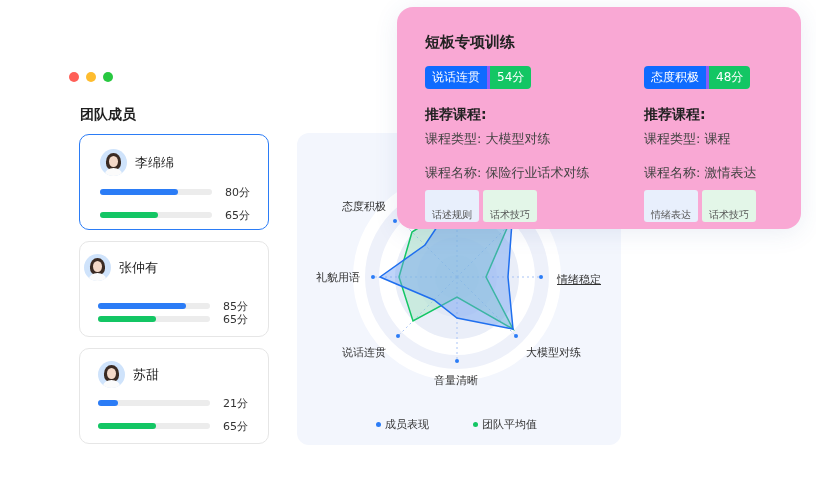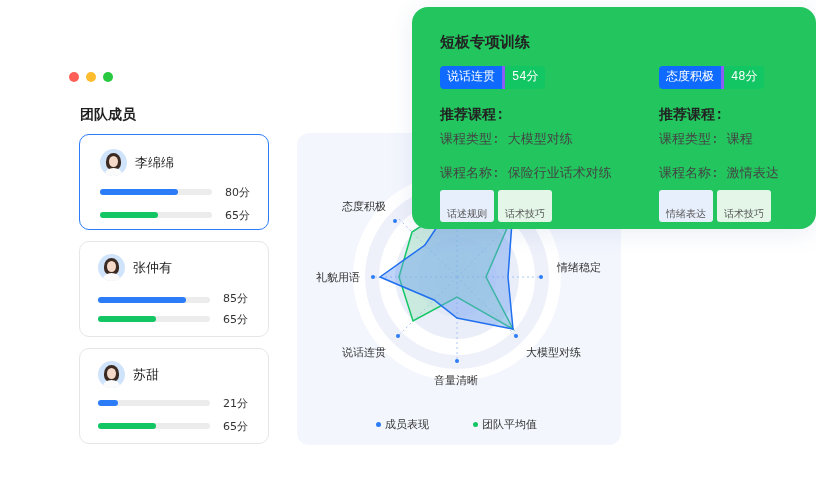--- a/index.html
+++ b/index.html
@@ -27,24 +27,23 @@
   .bar-fill { position: absolute; left: 0; top: 0; height: 6px; border-radius: 3px; }
   .bar-value { position: absolute; left: 125px; font-size: 11px; color: #333; top: -2px; }
 
   .radar-panel { position: absolute; left: 297px; top: 133px; width: 324px; height: 312px; border-radius: 12px; background: #f3f6fd; }
   .radar-svg { position: absolute; left: 0; top: 0; }
   .axis-label { position: absolute; font-size: 11px; color: #333; white-space: nowrap; }
   .legend { position: absolute; top: 417px; display: flex; align-items: center; gap: 4px; font-size: 11px; color: #333; justify-content: space-between; }
   .legend .dot { width: 5px; height: 5px; border-radius: 50%; display: inline-block; }
 
   .overlay-card {
-    position: absolute; left: 412px; top: 7px; width: 404px; height: 222px;
-    background: #22c55e; border-radius: 16px;
+    position: absolute; left: 397px; top: 7px; width: 404px; height: 222px;
+    background: #f9a8d4; border-radius: 16px;
     box-shadow: 0 4px 24px rgba(60, 90, 160, 0.10);
-    font-family: Liberation Mono, monospace;
   }
   .overlay-title { position: absolute; left: 28px; top: 26px; font-size: 15px; font-weight: bold; color: #222; }
   .skill-col { position: absolute; top: 59px; }
   .skill-badge { display: flex; height: 23px; border-radius: 4px; overflow: hidden; font-size: 12px; color: #fff; }
   .skill-badge .name { background: #0f6bff; padding: 0 7px; line-height: 23px; }
   .skill-badge .score { background: #13c664; padding: 0 7px; line-height: 23px; border-left: 3px solid #8b5cf6; }
   .rec-title { margin-top: 17px; font-size: 14px; font-weight: bold; color: #222; }
   .rec-line { margin-top: 6px; font-size: 13px; color: #444; white-space: nowrap; }
   .rec-line + .rec-line { margin-top: 16px; }
   .tags { display: flex; gap: 4px; margin-top: 8px; }
@@ -80,29 +79,29 @@
   </div>
   <div class="bar-row" style="top:75px;">
     <div class="bar-track">
         <div class="bar-fill" style="width:58px;background:#13c664;"></div>
       </div>
     <span class="bar-value">65分</span>
   </div>
 </div>
 
 <div class="member-card" style="top:241px;">
-  <div class="member-head" style="left:18px;top:12px;">
+  <div class="member-head" style="left:4px;top:12px;">
     <div class="avatar">
         <div class="hair"></div>
         <div class="body"></div>
         <div class="face"></div>
       </div>
     <span class="member-name">张仲有</span>
   </div>
-  <div class="bar-row" style="left:18px;top:51px;align-items:flex-end;">
+  <div class="bar-row" style="left:18px;top:59px;">
     <div class="bar-track">
         <div class="bar-fill" style="width:88px;background:#2b7cf6;"></div>
       </div>
     <span class="bar-value">85分</span>
   </div>
   <div class="bar-row" style="left:18px;top:72px;">
     <div class="bar-track">
         <div class="bar-fill" style="width:58px;background:#13c664;"></div>
       </div>
     <span class="bar-value">65分</span>
@@ -163,21 +162,21 @@
       <circle cx="98" cy="88" r="2"></circle>
     </g>
 
     <polygon points="160,70 211,93 189,144 216,196 160,164 116,188 102,144 115,99" fill="#8fe3b3" fill-opacity="0.35" stroke="#13c664" stroke-width="1.5"></polygon>
 
     <polygon points="160,64 215,89 211,144 216,196 160,185 137,167 83,144 128,112" fill="#6fa0f2" fill-opacity="0.45" stroke="#1f6fef" stroke-width="1.5"></polygon>
   </svg>
 </div>
 
 <span class="axis-label" style="left:342px;top:199px;">态度积极</span>
-<span class="axis-label" style="left:557px;top:260px;">情绪稳定</span>
+<span class="axis-label" style="left:557px;top:272px;text-decoration:underline;">情绪稳定</span>
 <span class="axis-label" style="left:526px;top:345px;">大模型对练</span>
 <span class="axis-label" style="left:434px;top:373px;">音量清晰</span>
 <span class="axis-label" style="left:342px;top:345px;">说话连贯</span>
 <span class="axis-label" style="left:316px;top:270px;">礼貌用语</span>
 
 <div class="legend" style="left:376px;">
   <span class="dot" style="background:#2b7cf6"></span>
   <span>成员表现</span>
 </div>
 <div class="legend" style="left:473px;">

